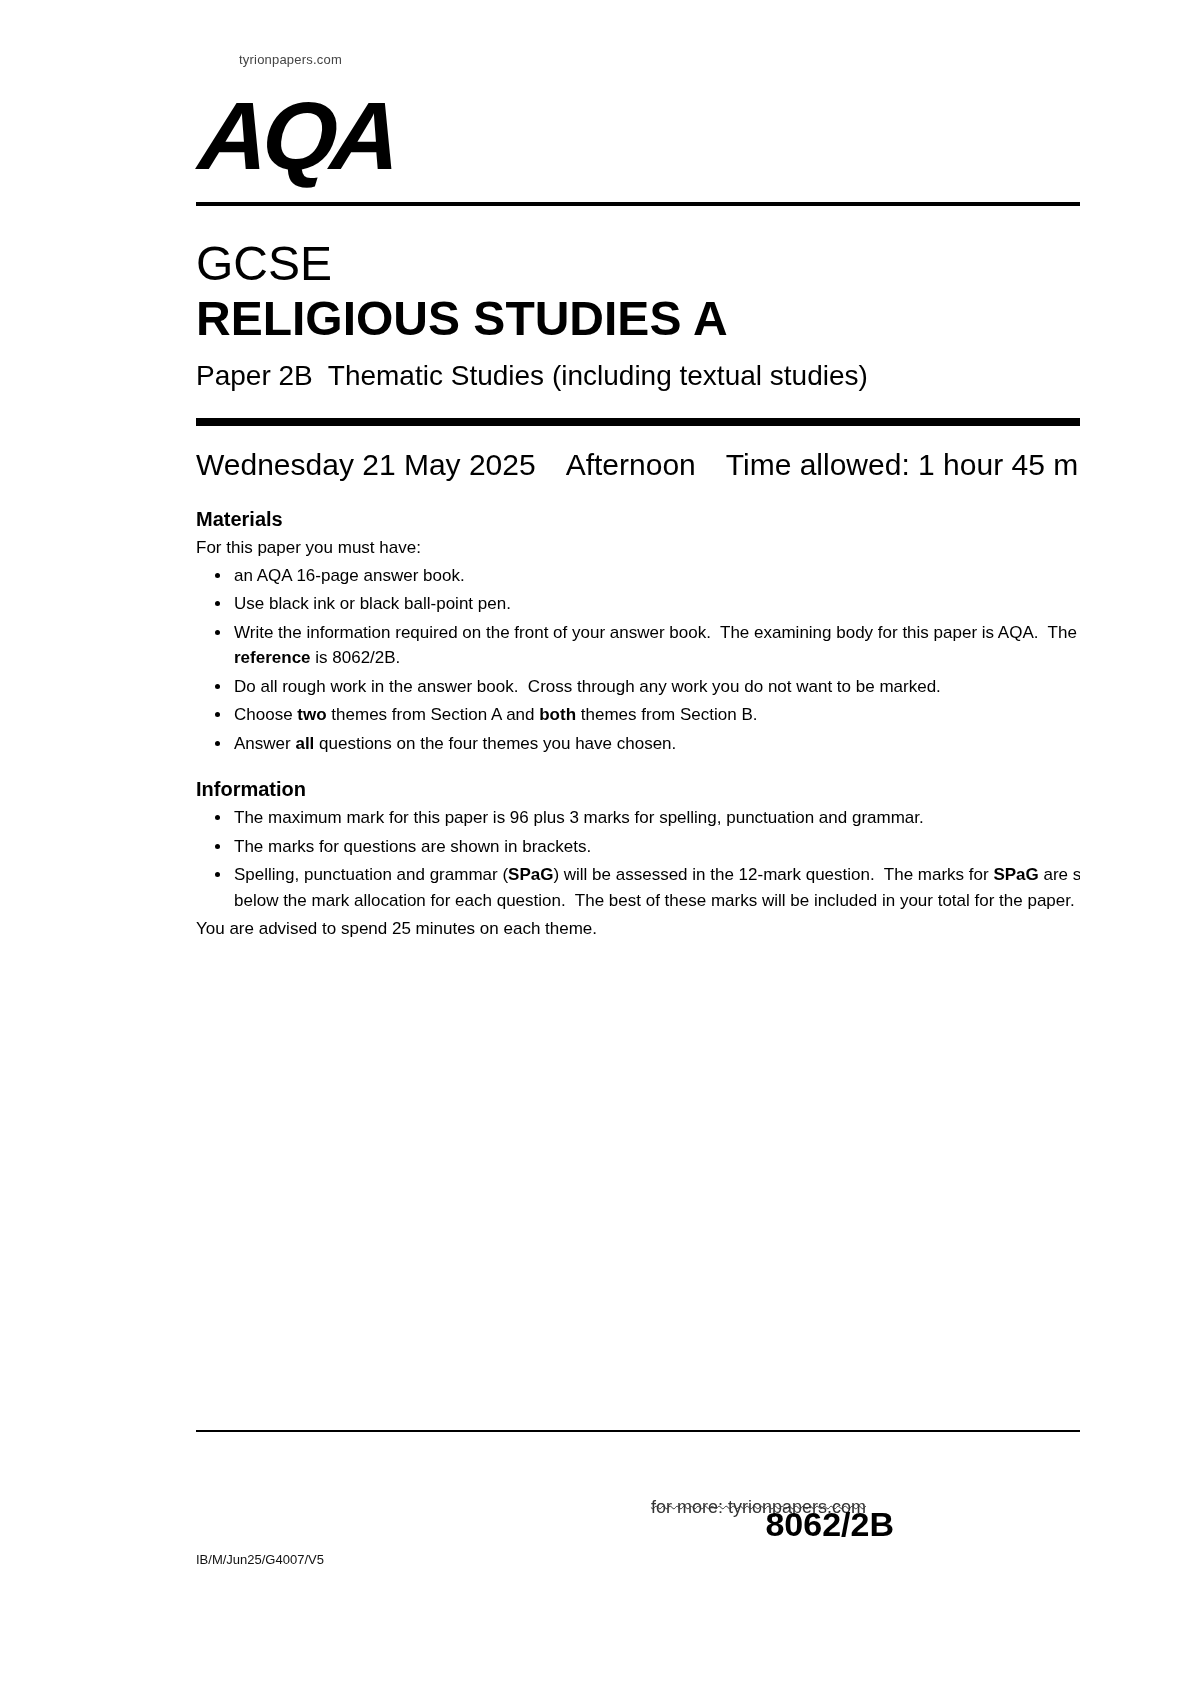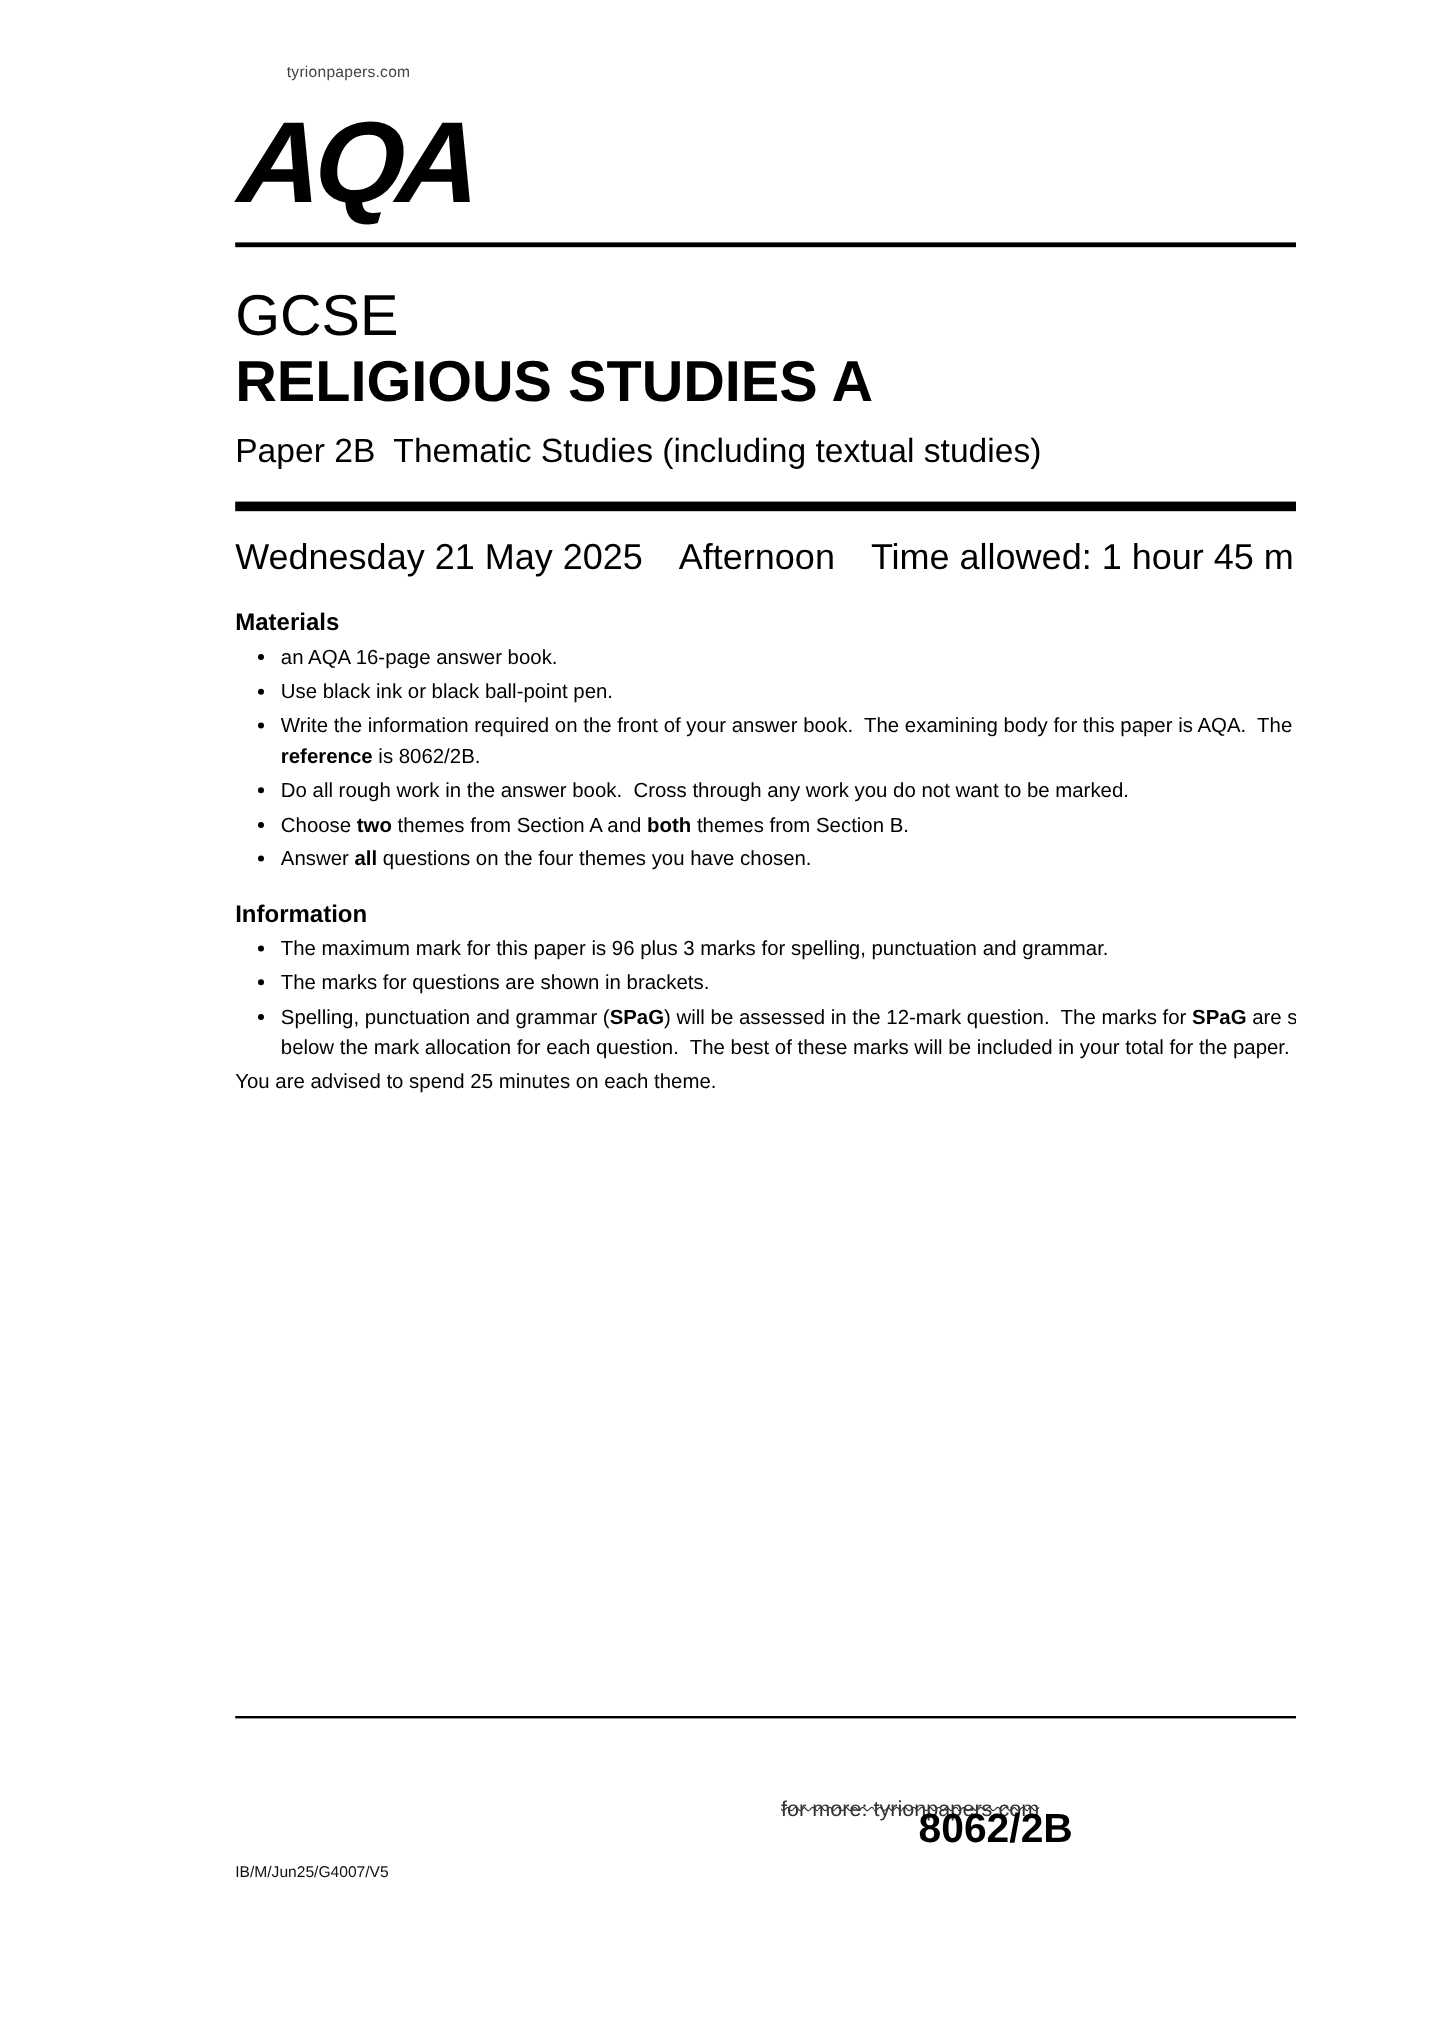--- a/index.html
+++ b/index.html
@@ -137,20 +137,21 @@
     <h1 class="subject">RELIGIOUS STUDIES A</h1>
     <div class="paper-line">Paper 2B  Thematic Studies (including textual studies)</div>
 
     <div class="rule-thick"></div>
 
     <div class="exam-meta">
       <span class="date">Wednesday 21 May 2025</span><span class="session">Afternoon</span><span class="time">Time allowed: 1 hour 45 minutes</span>
     </div>
 
     <div class="section-heading">Materials</div>
+    <p class="body-text">For this paper you must have:</p>
     <ul class="bullet-list">
       <li><span>an AQA 16-page answer book.</span></li>
     </ul>
 
     <ul class="bullet-list">
       <li><span>Use black ink or black ball-point pen.</span></li>
       <li><span>Write the information required on the front of your answer book.  The examining body for this paper is AQA.  The </span><b>paper reference</b><span> is 8062/2B.</span></li>
       <li><span>Do all rough work in the answer book.  Cross through any work you do not want to be marked.</span></li>
       <li><span>Choose </span><b>two</b><span> themes from Section A and </span><b>both</b><span> themes from Section B.</span></li>
       <li><span>Answer </span><b>all</b><span> questions on the four themes you have chosen.</span></li>

